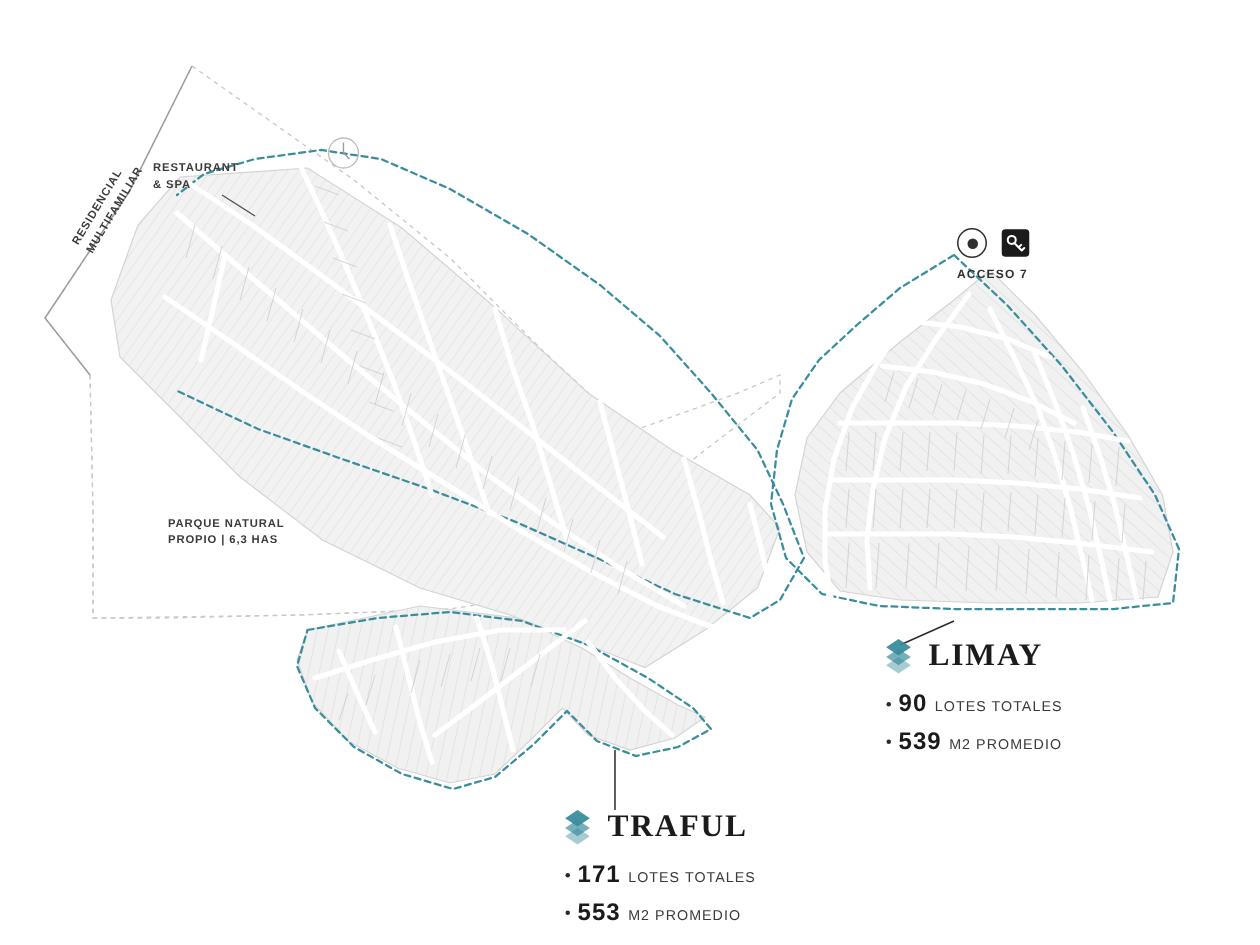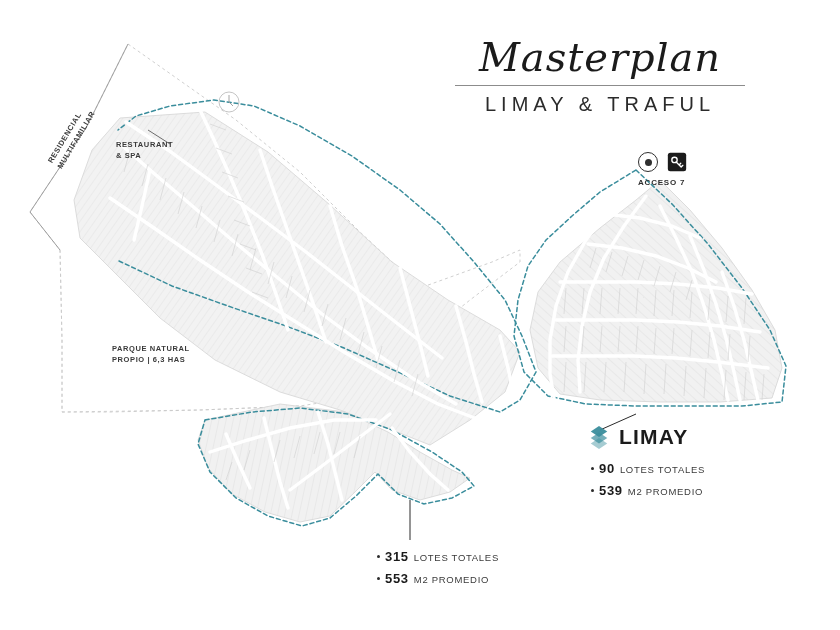--- a/index.html
+++ b/index.html
@@ -59,21 +59,21 @@
   
   .map-label {
     position: absolute;
     font-size: 7.5px;
     letter-spacing: 0.6px;
     color: #3a3a3a;
     line-height: 1.45;
     font-weight: 700;
     white-space: pre-line;
   }
-  #label-restaurant { left: 116px; top: 107px; margin-top: 33px; }
+  #label-restaurant { left: 102px; top: 107px; }
   #label-residencial {
     left: 46px;
     top: 160px;
     transform: rotate(-59deg);
     transform-origin: left top;
   }
   #label-parque { left: 112px; top: 344px; font-weight: 700; }
 
   
   #acceso-group {
@@ -116,22 +116,22 @@
     color: #2f2f2f;
     font-weight: 700;
   }
 
   
   .callout {
     position: absolute;
   }
   .callout-head {
     display: flex;
-    align-items: center;
     gap: 9px;
+    font-family: Liberation Serif, serif;
   }
   .callout-name {
     font-size: 21px;
     font-weight: 700;
     letter-spacing: 1.2px;
     color: #1b1b1b;
   }
   .callout-lines {
     margin-top: 11px;
     margin-left: 3px;
@@ -151,21 +151,21 @@
     background: #2b2b2b;
     border-radius: 50%;
     display: inline-block;
     position: relative;
     top: -3px;
     flex: 0 0 auto;
   }
   .num {
     font-weight: 700;
     color: #1b1b1b;
-    font-size: 13px;
+    font-size: 16px;
   }
   .tree-icon { width: 22px; height: 26px; display:block; }
 
   #callout-limay { left: 588px; top: 424px; }
   #callout-traful { left: 374px; top: 538px; }
 </style>
 </head>
 <body>
 
 <div id="stage">
@@ -305,25 +305,20 @@
     <g>
       <circle cx="229" cy="102" r="10" fill="none" stroke="#bdbdbd" stroke-width="0.9"></circle>
       <path d="M229,95 L229,102 L233,106" stroke="#9a9a9a" stroke-width="0.9" fill="none"></path>
     </g>
 
     <g stroke="#4a4a4a" stroke-width="0.8" fill="none">
       <path d="M148,130 L170,144"></path>
     </g>
   </svg>
 
-  <div class="title-block">
-    <div class="title-script">Masterplan</div>
-    <div class="title-rule"></div>
-    <div class="title-sub">LIMAY &amp; TRAFUL</div>
-  </div>
 
   <div class="map-label" id="label-restaurant">RESTAURANT
 &amp; SPA</div>
   <div class="map-label" id="label-residencial">RESIDENCIAL
 MULTIFAMILIAR</div>
   <div class="map-label" id="label-parque">PARQUE NATURAL
 PROPIO | 6,3 HAS</div>
 
   <div id="acceso-group">
     <div class="acceso-icons">
@@ -356,24 +351,32 @@
       </div>
       <div class="callout-line">
         <span class="bullet"></span>
         <span class="num">539</span>
         <span>M2 PROMEDIO</span>
       </div>
     </div>
   </div>
 
   <div class="callout" id="callout-traful">
+    <div class="callout-head">
+      <svg class="tree-icon" viewBox="0 0 24 28">
+        <path d="M12,2 L21,8 L12,14 L3,8 Z" fill="#3a8d9c" opacity="0.95"></path>
+        <path d="M12,9 L21,15 L12,21 L3,15 Z" fill="#3a8d9c" opacity="0.7"></path>
+        <path d="M12,15 L21,21 L12,27 L3,21 Z" fill="#3a8d9c" opacity="0.45"></path>
+      </svg>
+      <span class="callout-name">TRAFUL</span>
+    </div>
     <div class="callout-lines">
       <div class="callout-line">
         <span class="bullet"></span>
-        <span class="num">315</span>
+        <span class="num">171</span>
         <span>LOTES TOTALES</span>
       </div>
       <div class="callout-line">
         <span class="bullet"></span>
         <span class="num">553</span>
         <span>M2 PROMEDIO</span>
       </div>
     </div>
   </div>
 

